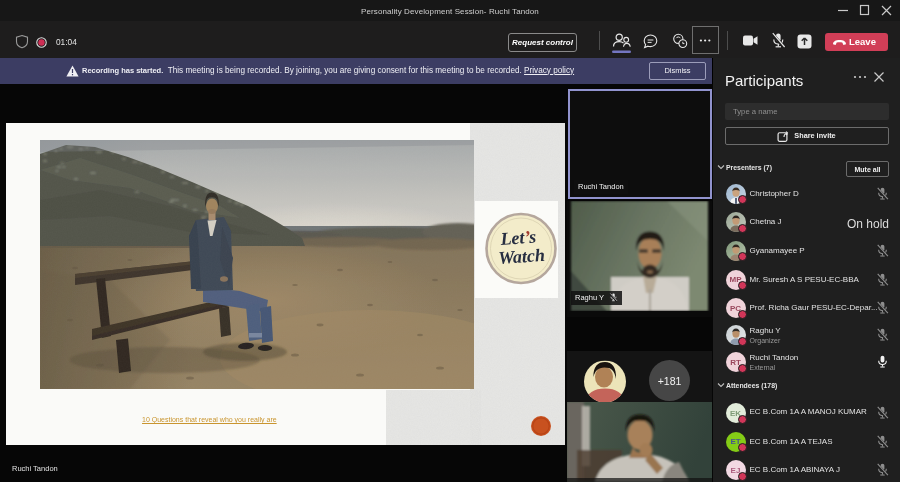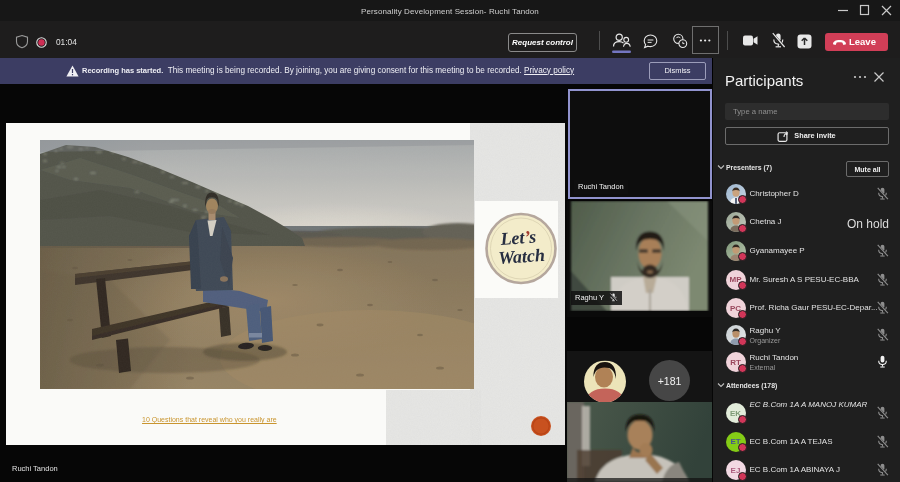--- a/index.html
+++ b/index.html
@@ -591,21 +591,21 @@
           <path d="M3.2 5.8 C3.2 8.2 4.8 9.6 7 9.6 C9.2 9.6 10.8 8.2 10.8 5.8" fill="none" stroke="#f0f0f0" stroke-width="1.1"></path>
           <line x1="7" y1="9.6" x2="7" y2="11.6" stroke="#f0f0f0" stroke-width="1.1"></line>
           <line x1="4.8" y1="12" x2="9.2" y2="12" stroke="#f0f0f0" stroke-width="1.1"></line>
         </svg>
       </div>
 <div class="prow" style="top:340.5px;">
         <div class="pav">
           <div class="initials" style="background:#e2ecda; color:#7e9a76;">EK</div>
         </div>
         <div class="pdot"></div>
-        <div class="pname" style="top:1px;font-style:italic;">EC B.Com 1A A MANOJ KUMAR</div>
+        <div class="pname" style="top:8px;">EC B.Com 1A A MANOJ KUMAR</div>
         <svg class="rmic" viewBox="0 0 14 14">
           <rect x="5.1" y="0.8" width="3.8" height="6.6" rx="1.9" fill="#8d8d8d"></rect>
           <path d="M3.2 5.8 C3.2 8.2 4.8 9.6 7 9.6 C9.2 9.6 10.8 8.2 10.8 5.8" fill="none" stroke="#8d8d8d" stroke-width="1.1"></path>
           <line x1="7" y1="9.6" x2="7" y2="11.6" stroke="#8d8d8d" stroke-width="1.1"></line>
           <line x1="4.8" y1="12" x2="9.2" y2="12" stroke="#8d8d8d" stroke-width="1.1"></line>
           <line x1="1.6" y1="1" x2="12" y2="12.6" stroke="#1f1f1f" stroke-width="2.6"></line>
           <line x1="2.2" y1="0.8" x2="12.4" y2="12.2" stroke="#8d8d8d" stroke-width="1.1"></line>
         </svg>
       </div>
 <div class="prow" style="top:369.4px;">

